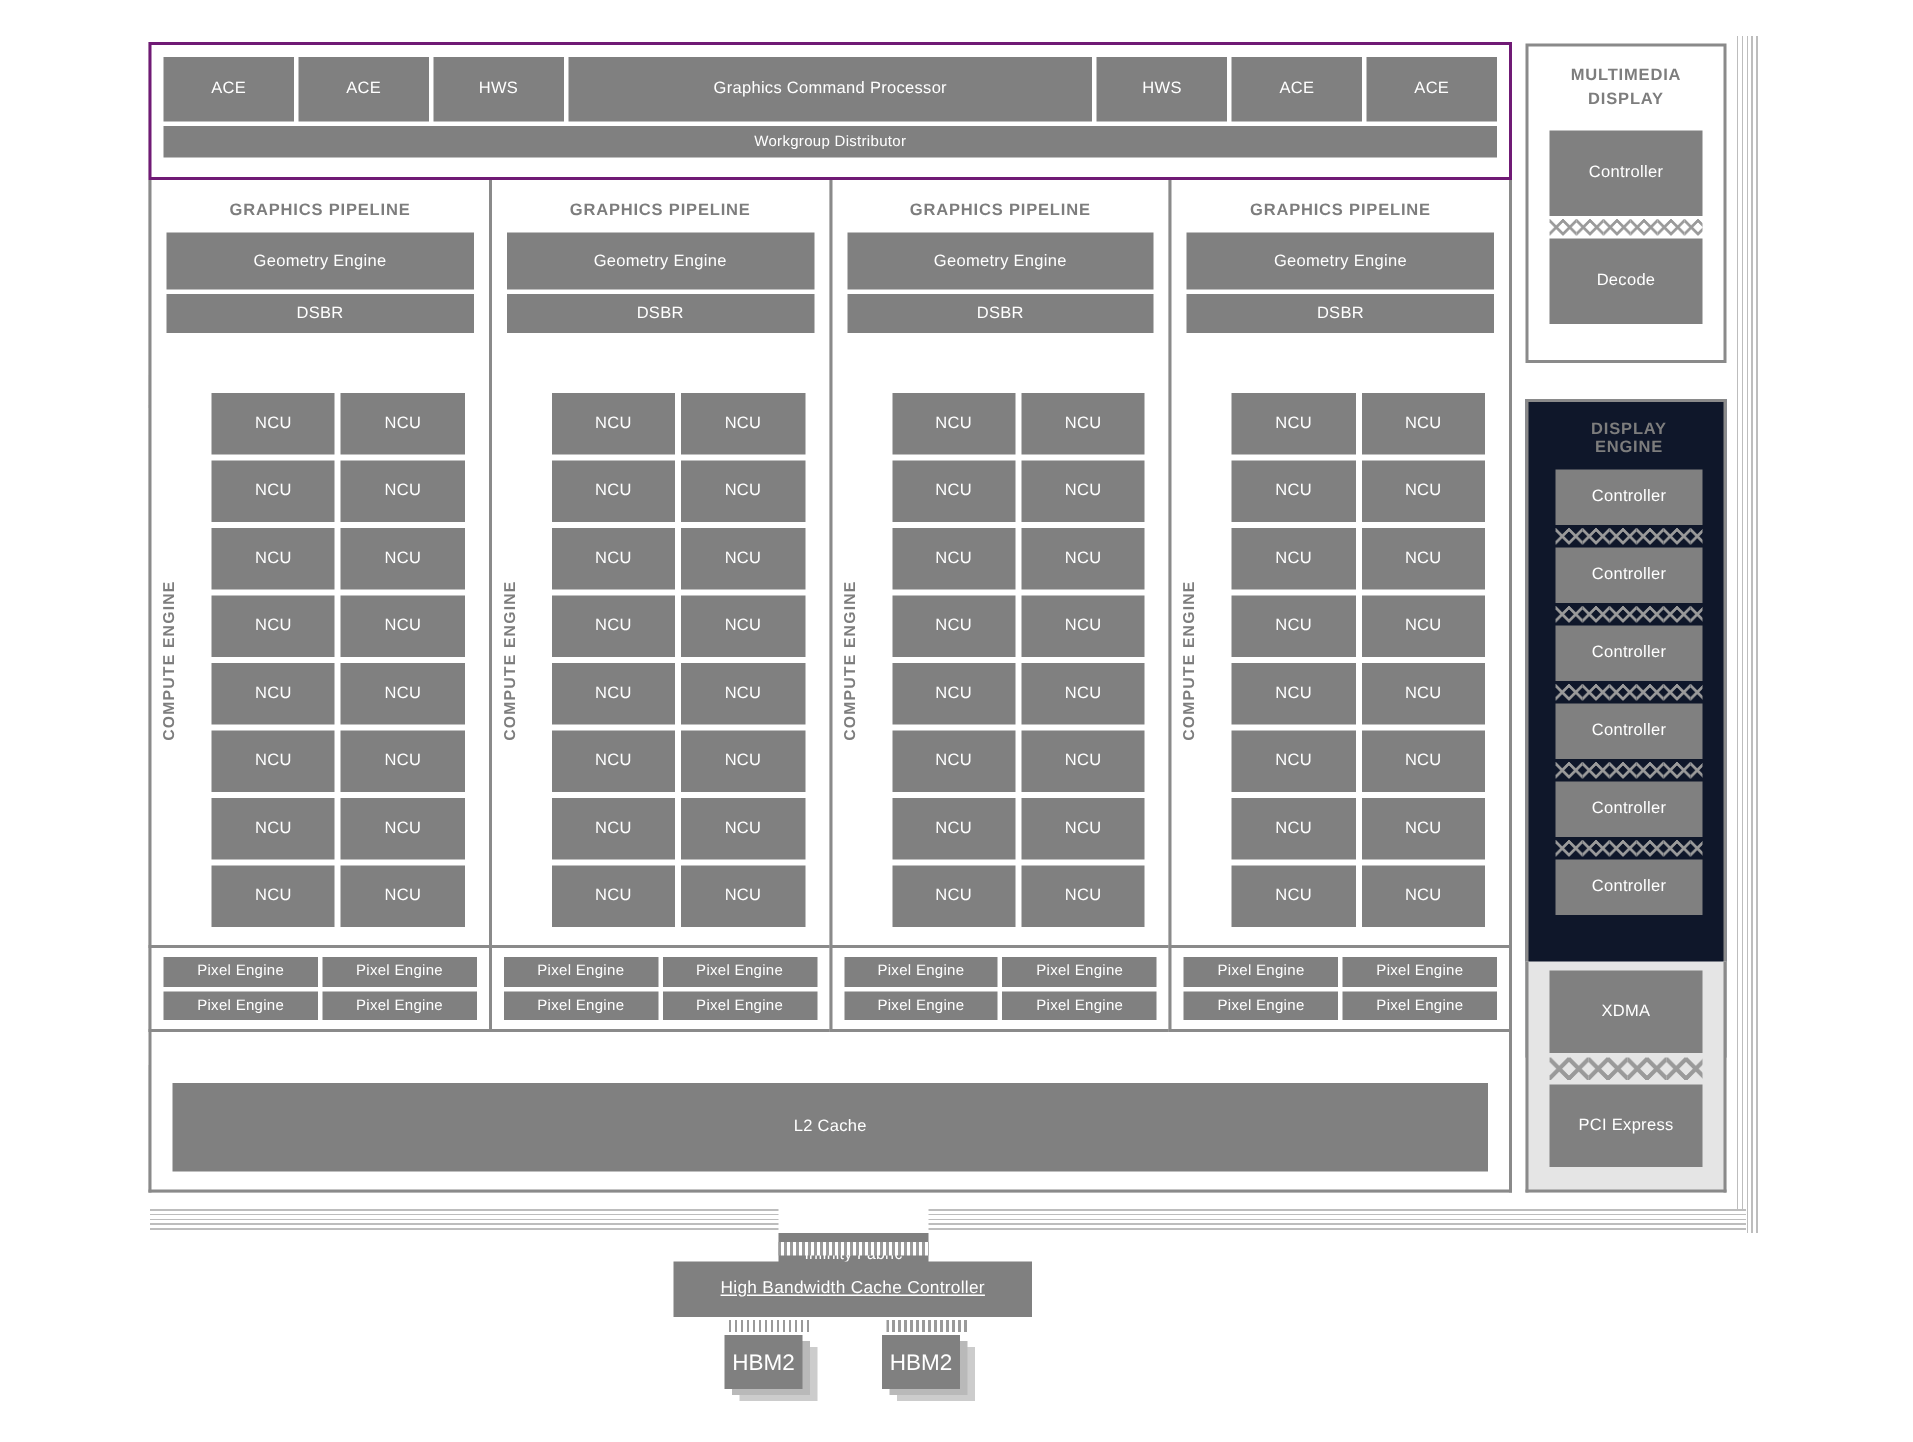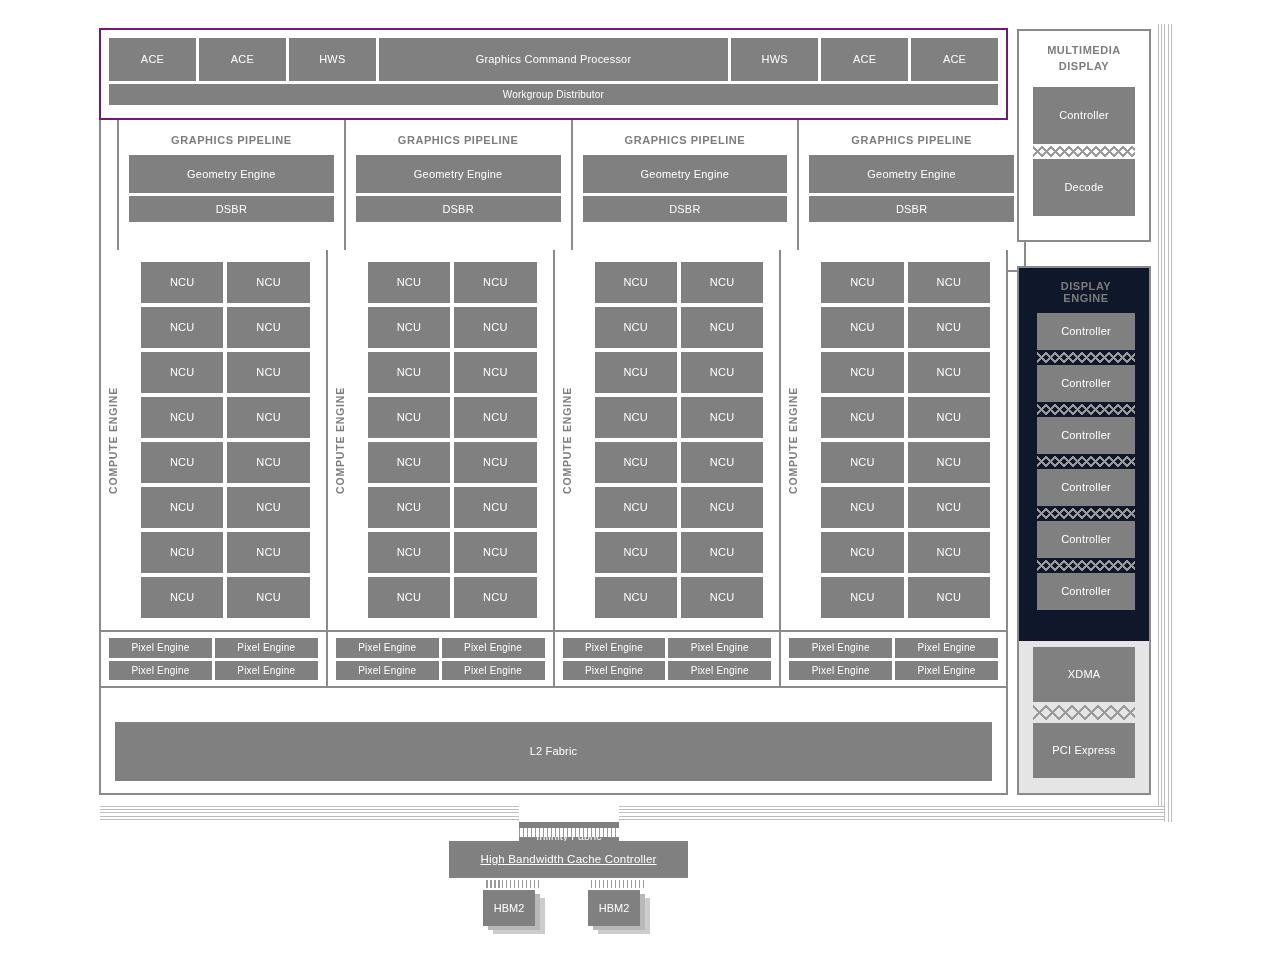--- a/index.html
+++ b/index.html
@@ -65,21 +65,20 @@
     height: 21px;
     font-size: 10px;
   }
 
   
   #gp-band {
     position: absolute;
     left: 99px; top: 120px;
     width: 909px; height: 152px;
     display: flex;
-    margin-left: 18px;
   }
   .gp-col {
     flex: 1 1 0;
     border: 2px solid #8a8a8a;
     border-top: none;
     margin-left: -2px;
     background: #fff;
     padding: 8px 10px 10px 10px;
     display: flex;
     flex-direction: column;
@@ -282,21 +281,21 @@
     width: 52px; height: 36px;
     background: #d2d2d2;
   }
   .hbm-stack .layer.l3 { left: 10px; top: 8px; background: #cccccc; }
   .hbm-stack .layer.l2 { left: 5px; top: 4px; background: #b9b9b9; }
   .hbm-stack .layer.l1 {
     left: 0; top: 0;
     background: #808080;
     color: #fff;
     display: flex; align-items: center; justify-content: center;
-    font-size: 11px;
+    font-size: 15px;
   }
 </style>
 </head>
 <body>
 
 <div id="page">
 
   <div id="right-rail" class="ribbon-v"></div>
 
   <div id="chip-frame"></div>
@@ -445,21 +444,21 @@
       </div>
     <div class="pe-col">
         <div class="blk">Pixel Engine</div>
         <div class="blk">Pixel Engine</div>
         <div class="blk">Pixel Engine</div>
         <div class="blk">Pixel Engine</div>
       </div>
   </div>
 
   <div id="l2-panel">
-    <div id="l2-cache" class="blk">L2 Fabric</div>
+    <div id="l2-cache" class="blk">L2 Cache</div>
   </div>
 
   <div id="mm-panel">
     <div class="caption">
       <span>MULTIMEDIA</span><br>
       <span>DISPLAY</span>
     </div>
     <div id="mm-ctrl" class="blk">Controller</div>
     <div class="zig"></div>
     <div id="mm-dec" class="blk">Decode</div>

